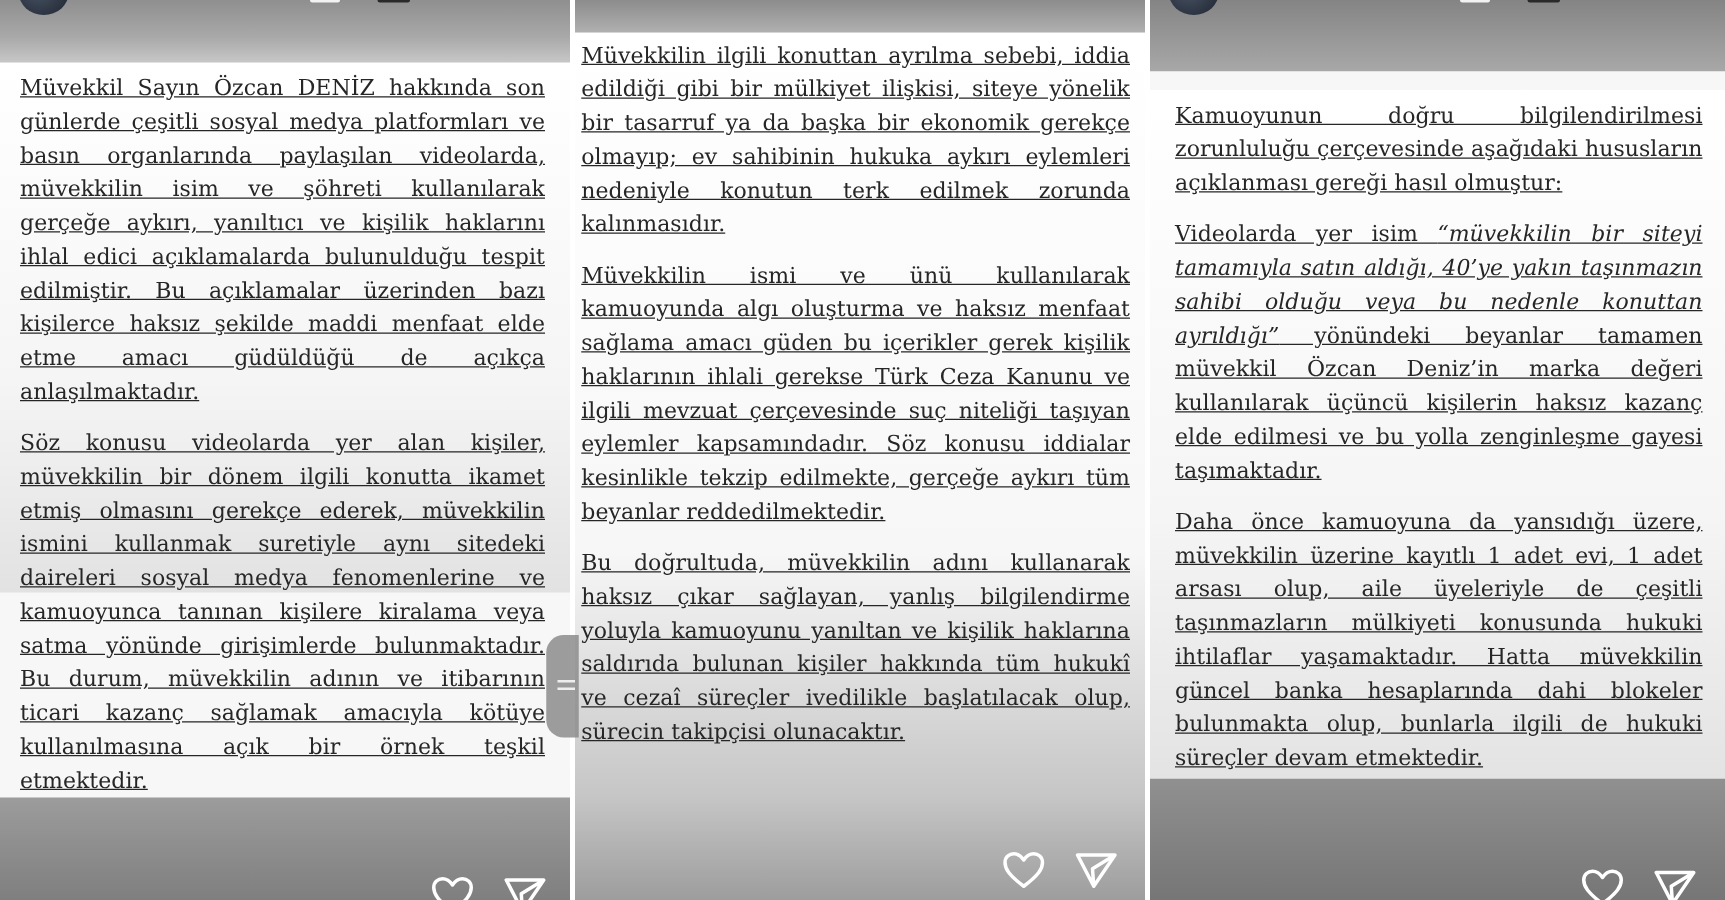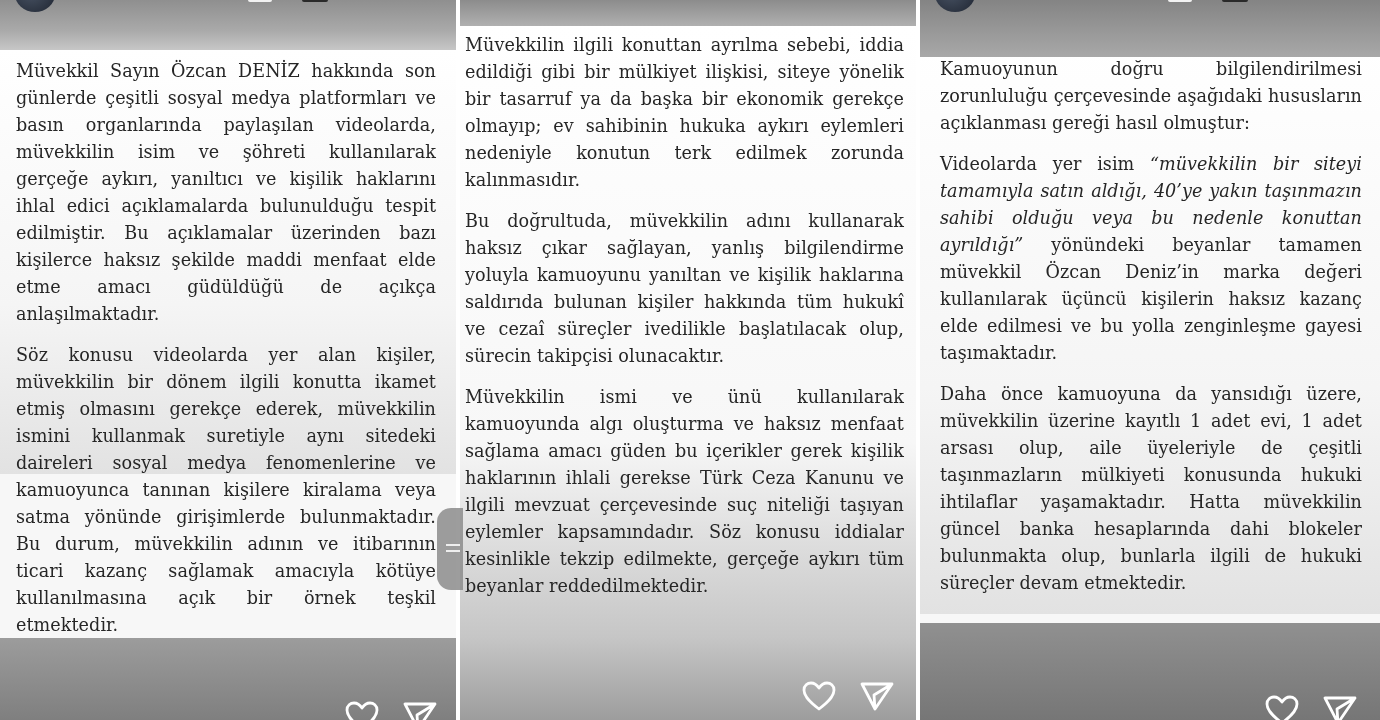--- a/index.html
+++ b/index.html
@@ -18,22 +18,22 @@
   .top-icon-b { position: absolute; left: 302px; top: -6px; width: 26px; height: 8px; border-radius: 2px; background: #2a2a2a; }
   .content {
     position: absolute; left: 0; right: 0; z-index: 1;
     font-family: "DejaVu Serif", "Liberation Serif", serif;
     font-size: 17.6px; line-height: 27px; color: #262626;
     text-align: justify; letter-spacing: 0.05px;
     background: linear-gradient(#ffffff, #f5f5f5 60%, #e2e2e2);
   }
   .p1 .content { top: 50px; height: 424px; padding: 8px 20px 0 16px; }
   .p2 .content { top: 26px; padding: 6px 12px 0 5px; height: 694px; background: linear-gradient(#ffffff 0%, #f7f7f7 60%, #c6c6c6 88%, #9d9d9d 100%); }
-  .p3 .content { top: 48px; height: 566px; padding: 8px 18px 0 20px; }
-  .content p { margin-bottom: 14px; hyphens: none; }
+  .p3 .content { top: 72px; height: 566px; padding: 8px 18px 0 20px; }
+  .content p { margin-bottom: 14px; hyphens: none; text-decoration: underline; }
   .content em { font-style: italic; }
   .bottom-bar { position: absolute; left: 0; right: 0; bottom: 0; z-index: 2; }
   .p1 .bottom-bar { top: 638px; background: linear-gradient(#9c9c9c, #7f7f7f); }
   .p3 .bottom-bar { top: 623px; background: linear-gradient(#909090, #767676); }
   .icons { position: absolute; z-index: 3; display: flex; gap: 22px; align-items: center; }
   .p1 .icons { left: 344px; top: 700px; }
   .p2 .icons { left: 341px; top: 680px; }
   .p3 .icons { left: 344px; top: 694px; }
   .ico { width: 36px; height: 32px; display: block; }
   .scroll-handle { position: absolute; z-index: 4; left: 437px; top: 508px; width: 26px; height: 82px; border-radius: 14px 0 0 14px; background: rgba(140,140,140,0.85); }
@@ -62,22 +62,22 @@
       <svg class="ico" viewBox="0 0 36 32">
           <path d="M3 4 L33 4 L16 29 Z M16 29 L15 15 L33 4" fill="none" stroke="#ffffff" stroke-width="2.8" stroke-linejoin="round"></path>
         </svg>
     </div>
   </section>
 
   <section class="panel p2">
     <div class="top-bar"></div>
     <div class="content">
       <p>Müvekkilin ilgili konuttan ayrılma sebebi, iddia edildiği gibi bir mülkiyet ilişkisi, siteye yönelik bir tasarruf ya da başka bir ekonomik gerekçe olmayıp; ev sahibinin hukuka aykırı eylemleri nedeniyle konutun terk edilmek zorunda kalınmasıdır.</p>
+      <p>Müvekkilin ismi ve ünü kullanılarak kamuoyunda algı oluşturma ve haksız menfaat sağlama amacı güden bu içerikler gerek kişilik haklarının ihlali gerekse Türk Ceza Kanunu ve ilgili mevzuat çerçevesinde suç niteliği taşıyan eylemler kapsamındadır. Söz konusu iddialar kesinlikle tekzip edilmekte, gerçeğe aykırı tüm beyanlar reddedilmektedir.</p>
       <p>Bu doğrultuda, müvekkilin adını kullanarak haksız çıkar sağlayan, yanlış bilgilendirme yoluyla kamuoyunu yanıltan ve kişilik haklarına saldırıda bulunan kişiler hakkında tüm hukukî ve cezaî süreçler ivedilikle başlatılacak olup, sürecin takipçisi olunacaktır.</p>
-      <p>Müvekkilin ismi ve ünü kullanılarak kamuoyunda algı oluşturma ve haksız menfaat sağlama amacı güden bu içerikler gerek kişilik haklarının ihlali gerekse Türk Ceza Kanunu ve ilgili mevzuat çerçevesinde suç niteliği taşıyan eylemler kapsamındadır. Söz konusu iddialar kesinlikle tekzip edilmekte, gerçeğe aykırı tüm beyanlar reddedilmektedir.</p>
     </div>
     <div class="icons">
       <svg class="ico" viewBox="0 0 36 32">
           <path d="M18 29 C6 20 3 15 3 10 C3 5.5 6.5 3 10 3 C13.5 3 16 5 18 8 C20 5 22.5 3 26 3 C29.5 3 33 5.5 33 10 C33 15 30 20 18 29 Z" fill="none" stroke="#ffffff" stroke-width="2.8" stroke-linejoin="round"></path>
         </svg>
       <svg class="ico" viewBox="0 0 36 32">
           <path d="M3 4 L33 4 L16 29 Z M16 29 L15 15 L33 4" fill="none" stroke="#ffffff" stroke-width="2.8" stroke-linejoin="round"></path>
         </svg>
     </div>
   </section>

